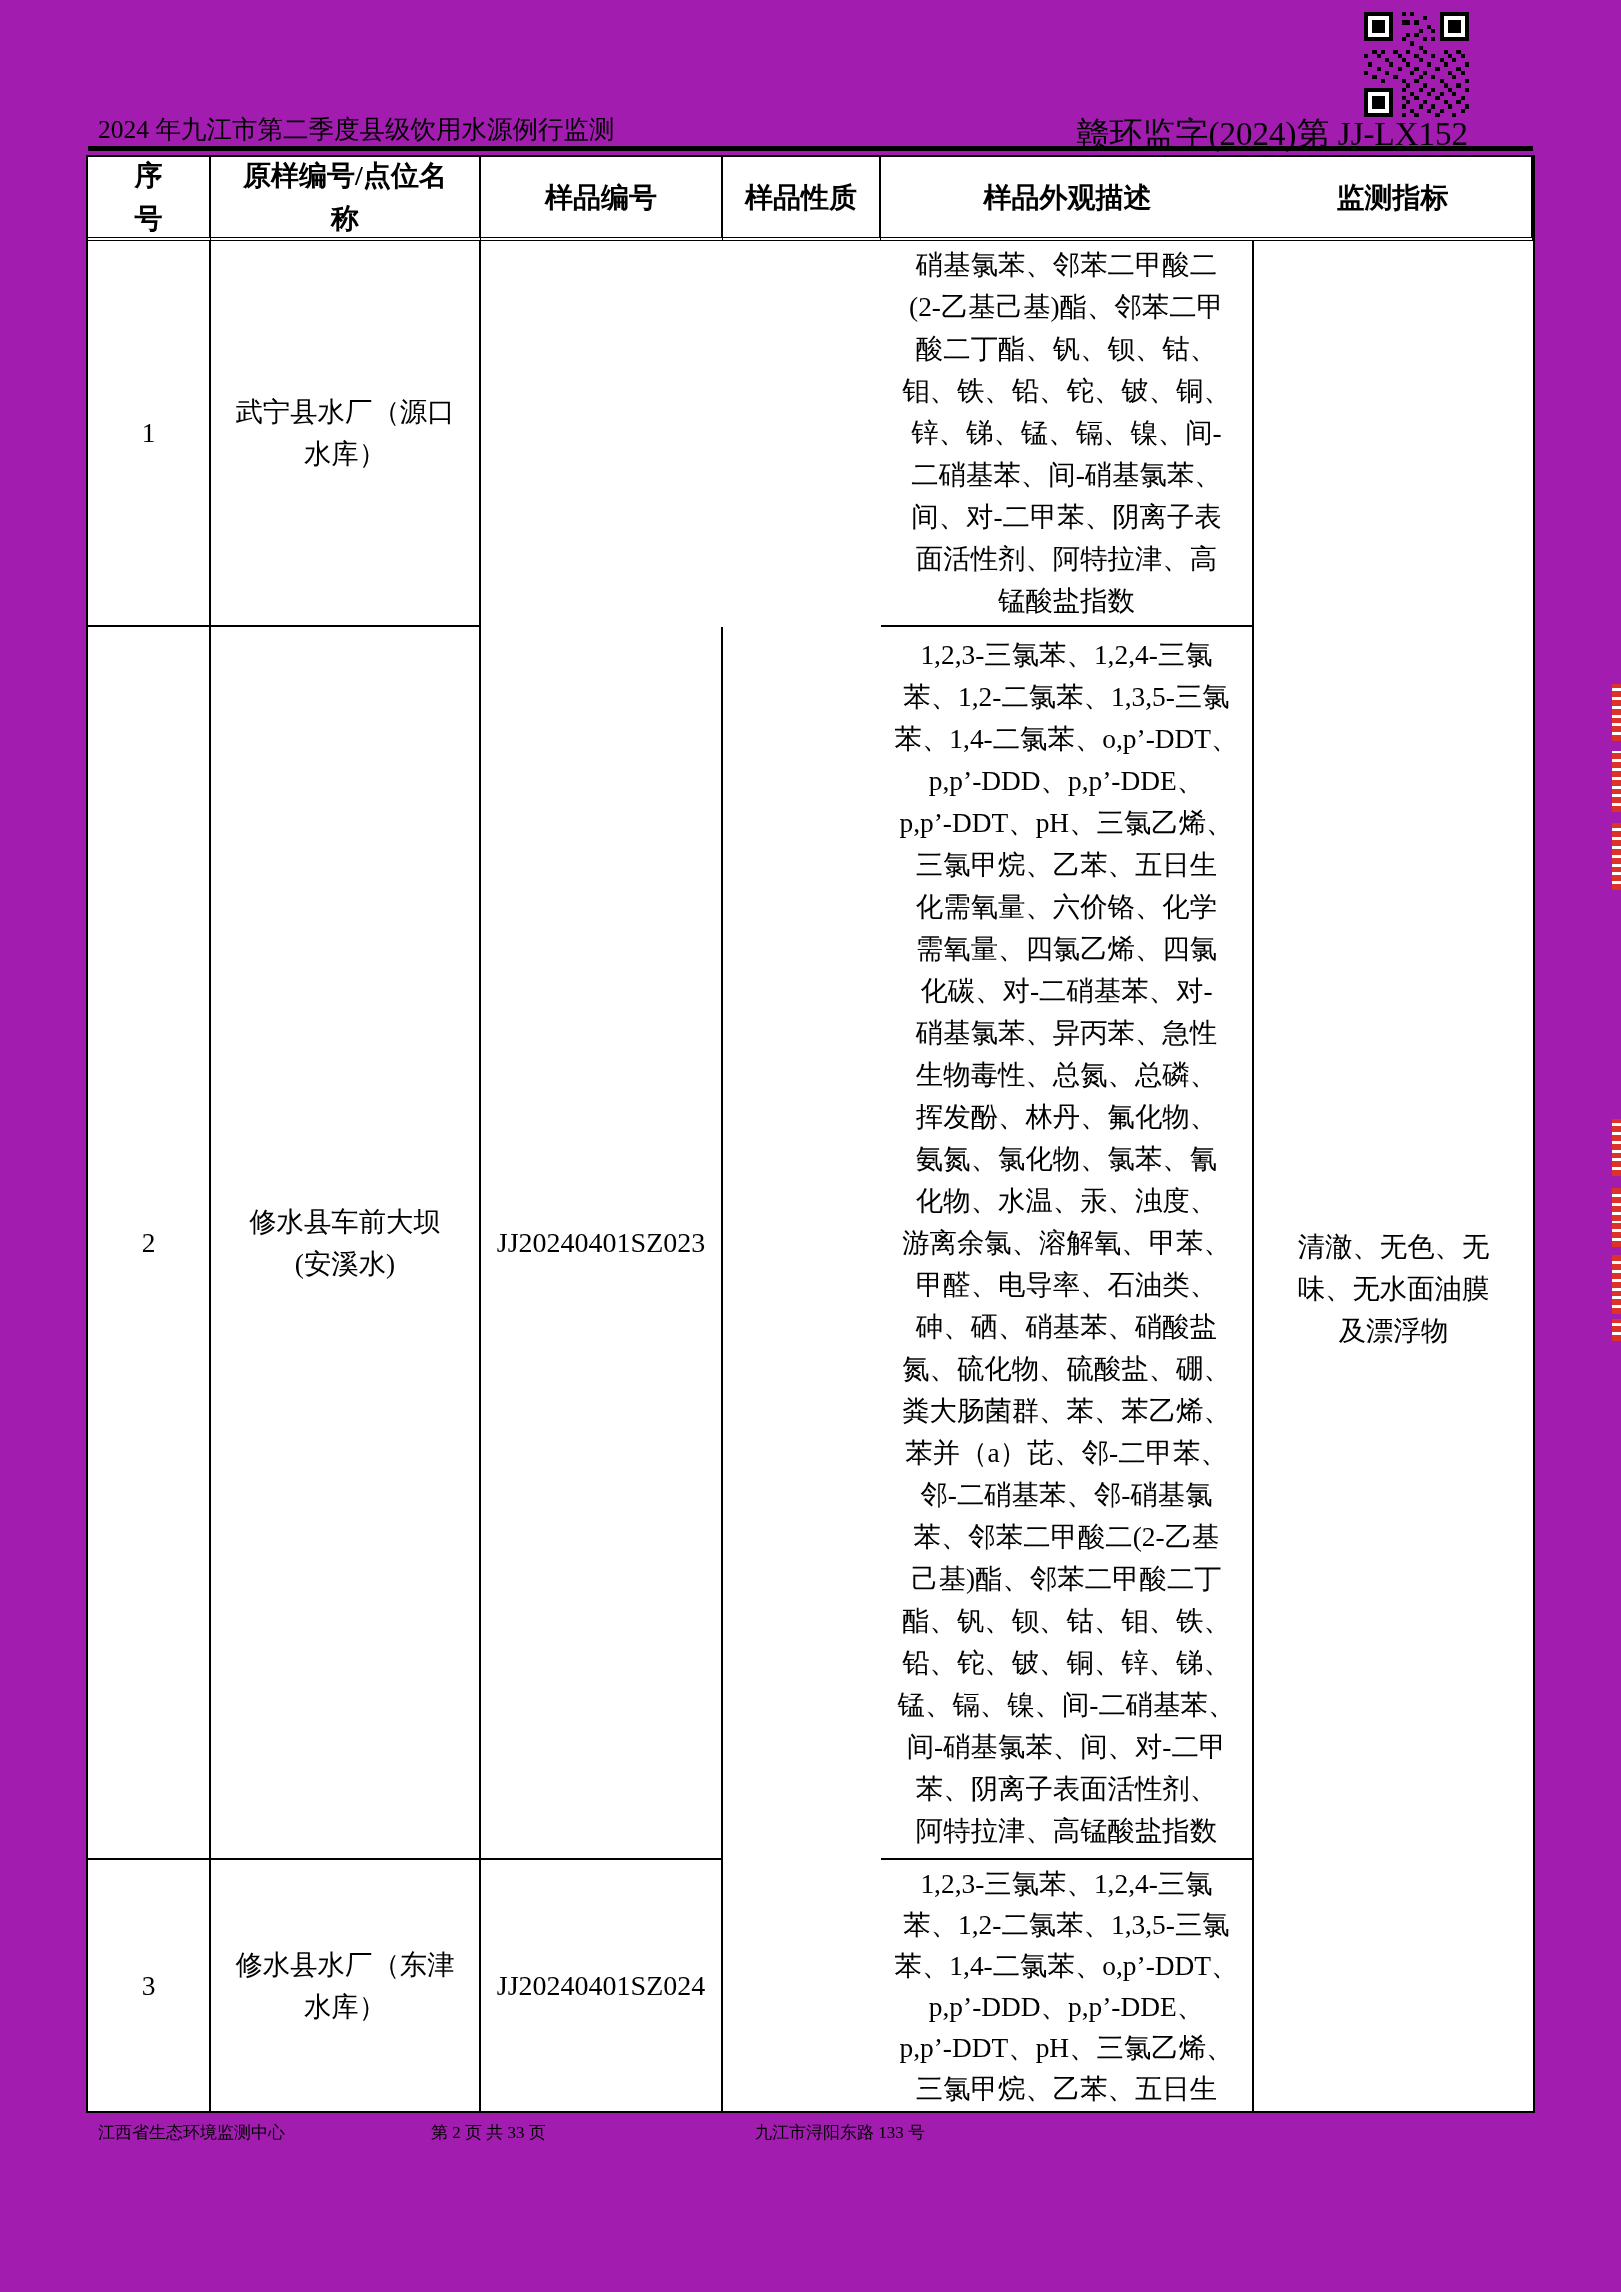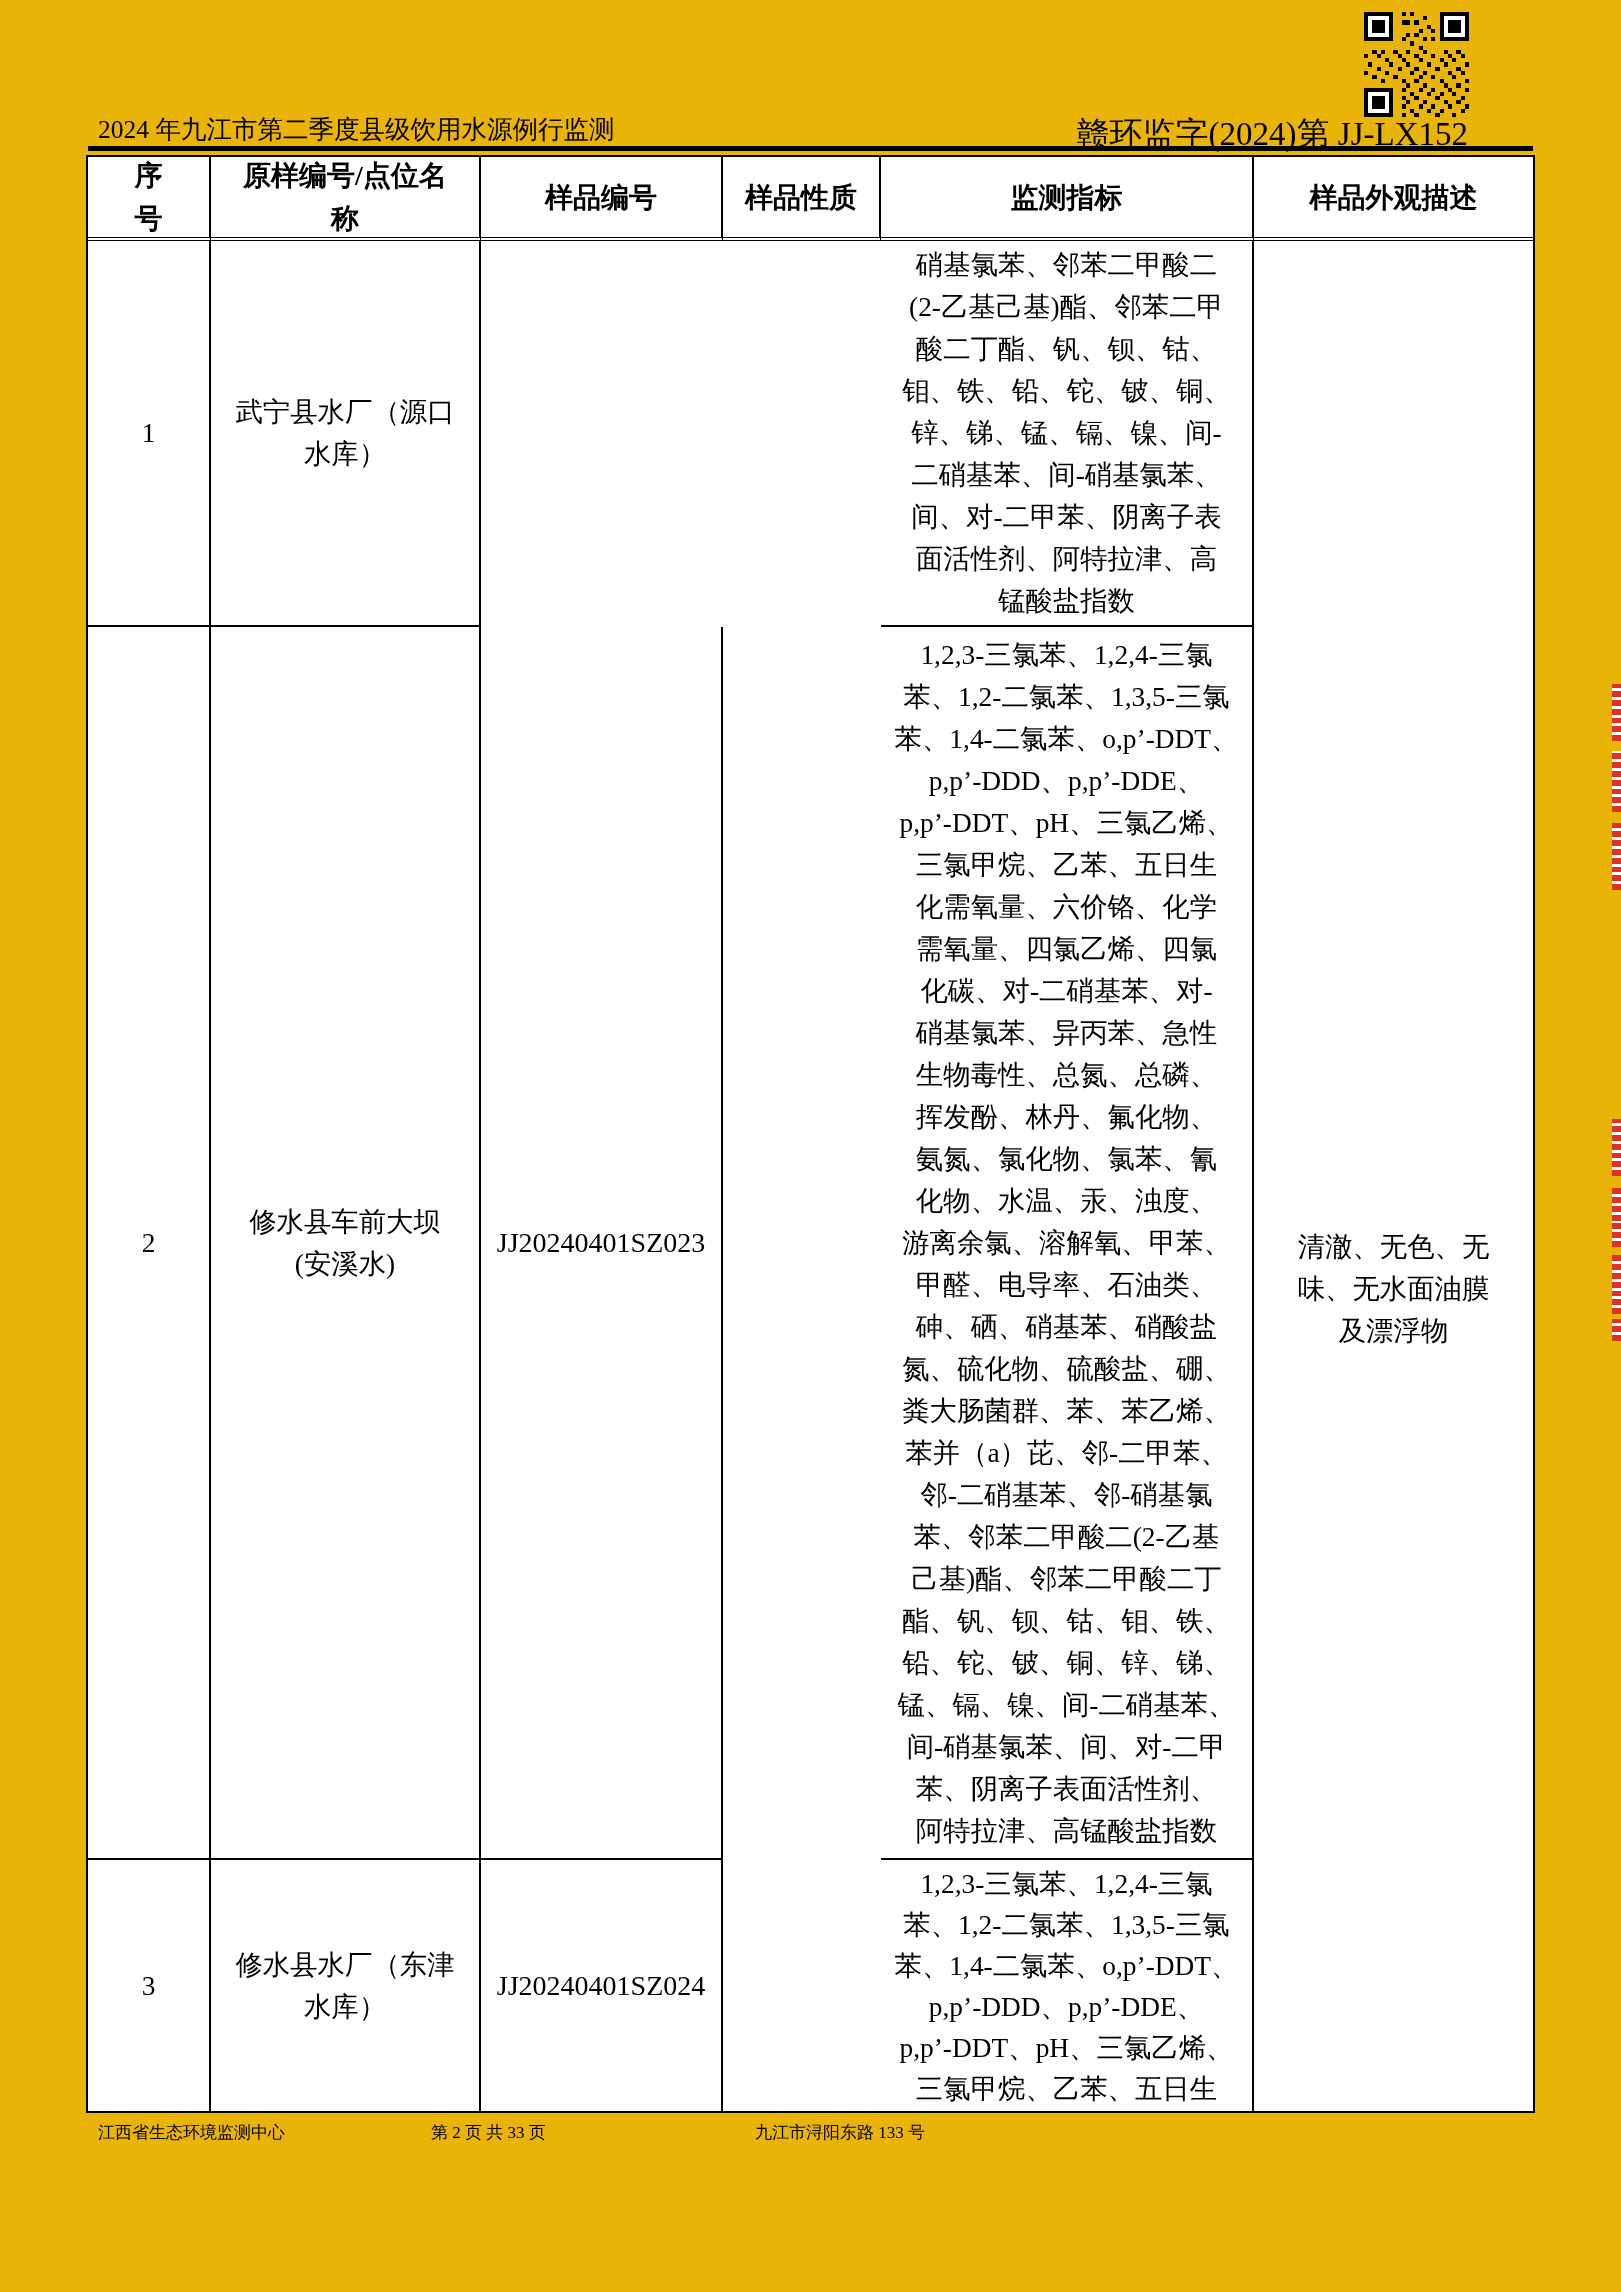--- a/index.html
+++ b/index.html
@@ -1,16 +1,16 @@
 <!DOCTYPE html>
 <html><head>
 <meta charset="utf-8">
 <style>
   html,body{margin:0;padding:0;background:#ffffff;}
-  .page{position:relative;width:1621px;height:2293px;background:#eab308;overflow:hidden;
+  .page{position:relative;width:1621px;height:2293px;background:#a21caf;overflow:hidden;
         font-family:"Liberation Serif","DejaVu Serif",serif;color:#000;}
   .hdr-left{position:absolute;left:98px;top:112px;font-size:25.5px;white-space:nowrap;}
   .hdr-right{position:absolute;right:153px;top:112px;font-size:33px;white-space:nowrap;}
   .qr{position:absolute;left:1364px;top:11.8px;width:105px;height:105px;}
   .hrule{position:absolute;left:88px;top:146px;width:1445px;height:4.9px;background:#000;}
 
   .tbl{position:absolute;left:86px;top:155px;display:grid;
        grid-template-columns:123px 270px 242px 158px 373px 279px;
        grid-template-rows:84px 386px 1233px 251px;
        border:2px solid #000;background:#fff;}
@@ -62,22 +62,22 @@
   <div class="hrule"></div>
 
   <div class="tbl">
 
     <div class="cell th">序
 号</div>
     <div class="cell th">原样编号/点位名
 称</div>
     <div class="cell th">样品编号</div>
     <div class="cell th">样品性质</div>
+    <div class="cell th noR">样品外观描述</div>
     <div class="cell th">监测指标</div>
-    <div class="cell th noR">样品外观描述</div>
 
     <div class="cell" style="grid-column:1;grid-row:2">1</div>
     <div class="cell" style="grid-column:2;grid-row:2">武宁县水厂（源口
 水库）</div>
     <div class="cell ind" style="grid-column:5;grid-row:2">硝基氯苯、邻苯二甲酸二
 (2-乙基己基)酯、邻苯二甲
 酸二丁酯、钒、钡、钴、
 钼、铁、铅、铊、铍、铜、
 锌、锑、锰、镉、镍、间-
 二硝基苯、间-硝基氯苯、

